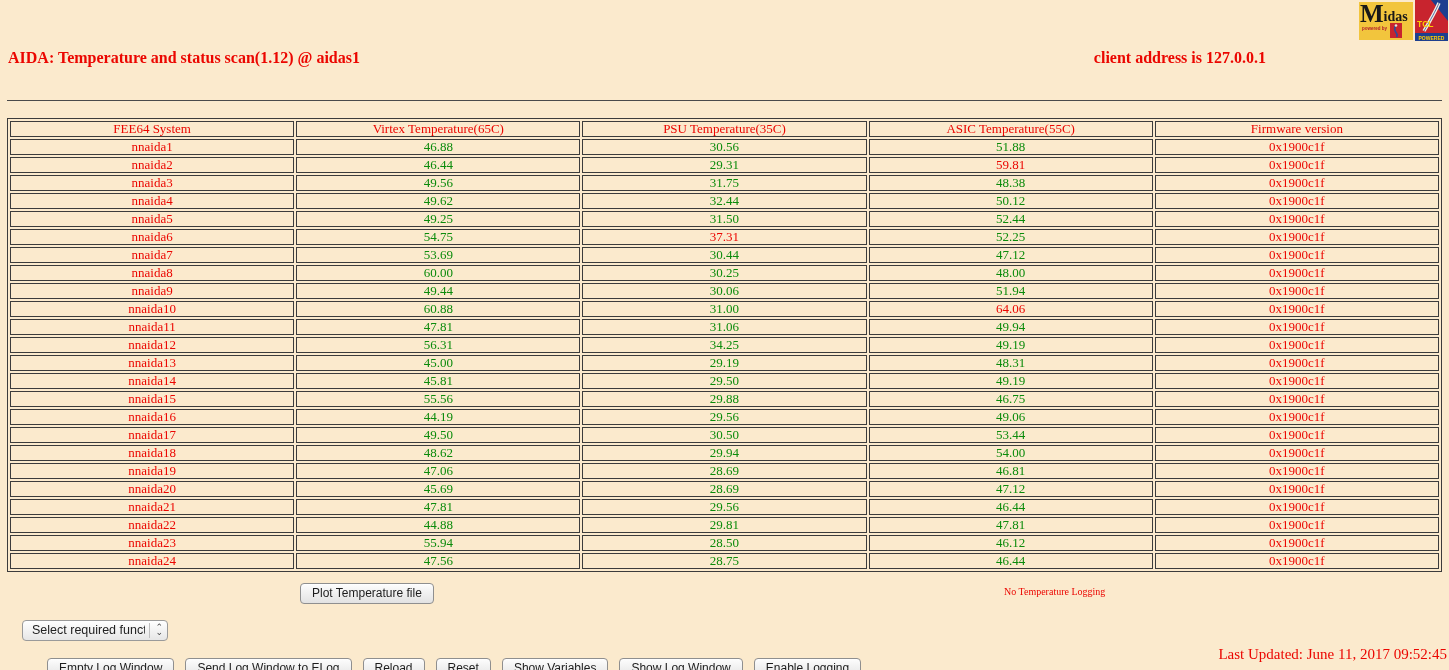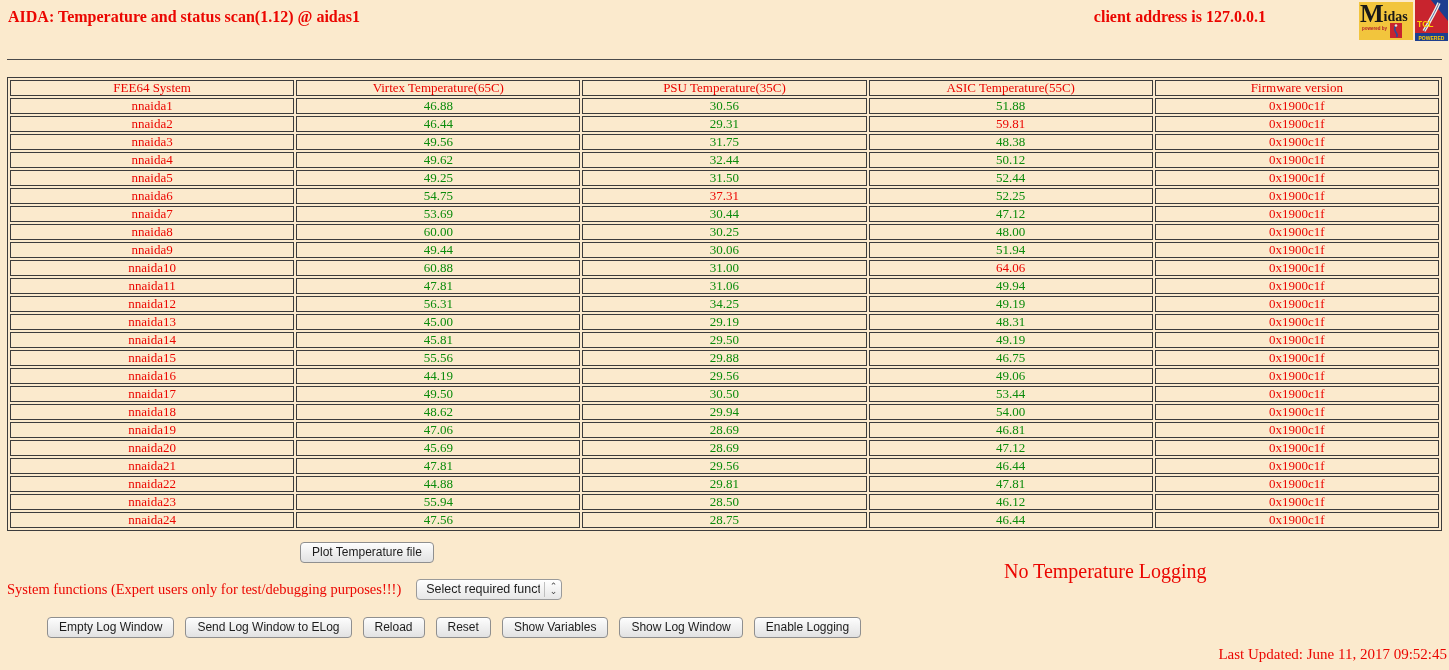--- a/index.html
+++ b/index.html
@@ -1,21 +1,21 @@
 <!DOCTYPE html>
 <html><head>
 <meta charset="utf-8">
 <style>
   html,body { margin:0; padding:0; }
   body {
     width:1449px; height:670px; position:relative; overflow:hidden;
     background:#FBEACD;
     font-family:"Liberation Serif", serif;
   }
-  .header { display:flex; align-items:flex-start; padding:8px 8px 0 8px; height:22px; }
+  .header { display:flex; align-items:flex-start; padding:8px 8px 0 8px; height:22px;margin-top:41px; }
   .page-title { color:#EB0600; font-weight:bold; font-size:16px; white-space:nowrap; }
   .client-address { color:#EB0600; font-weight:bold; font-size:16px; margin-left:auto; margin-right:175px; white-space:nowrap; }
   .logos { position:absolute; top:0; right:1px; display:flex; align-items:flex-start; gap:2px; }
   .logos svg { display:block; }
   .midas-wrap { margin-top:2px;border-radius:9px; }
   hr.rule { border:none; border-top:1px solid #4A4A4A; margin:29px 7px 0 7px; }
 
   table.temp-table {
     margin:17px 7px 0 7px;
     width:calc(100% - 14px);
@@ -43,21 +43,21 @@
     background:linear-gradient(#fdfdfd,#e2e2e2);
     border:1px solid #8F8F8F;
     border-radius:4px;
     padding:2px 11px 3px 11px;
     box-shadow:inset 0 1px 0 rgba(255,255,255,.7);
     cursor:pointer;
     white-space:nowrap;
   }
   .plot-row { position:relative; height:38px; }
   .plot-button { position:absolute; left:300px; top:11px; }
-  .logging-status { position:absolute; left:1004px; top:29px; color:#EB0600; font-size:20px; }
+  .logging-status { position:absolute; left:1004px; top:14px; color:#EB0600; font-size:10px; }
 
   .sysfunc-row { display:flex; align-items:center; margin:8px 0 0 7px; height:24px; }
   .sysfunc-label { color:#EB0600; font-size:14.5px; white-space:nowrap; }
   .function-select {
     display:inline-flex; align-items:center; box-sizing:border-box;
     margin-left:15px; width:146px; height:21px;
     background:linear-gradient(#ffffff,#e6e6e6);
     border:1px solid #9A9A9A; border-radius:4px;
     padding:0 4px 0 9px;
     font-family:"Liberation Sans", sans-serif; font-size:12.5px; color:#222;
@@ -293,21 +293,20 @@
       </tr>
     </tbody>
 </table>
 
 <div class="plot-row">
   <button class="btn plot-button">Plot Temperature file</button>
   <span class="logging-status">No Temperature Logging</span>
 </div>
 
 <div class="sysfunc-row">
-  <span class="sysfunc-label">System functions (Expert users only for test/debugging purposes!!!)</span>
   <span class="function-select">
     <span class="sel-text">Select required function</span>
     <span class="sel-spin">
         <i>⌃</i>
         <i>⌄</i>
       </span>
   </span>
 </div>
 
 <div class="log-buttons-row">

